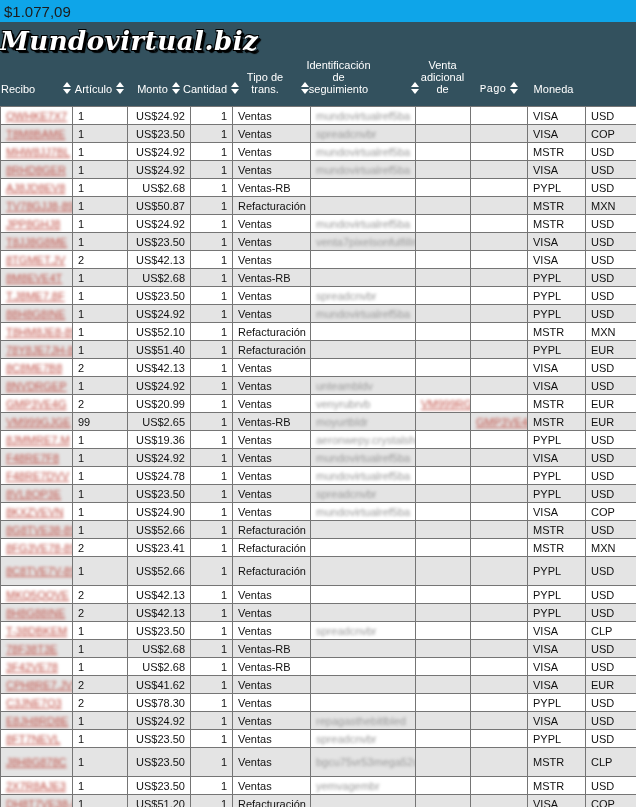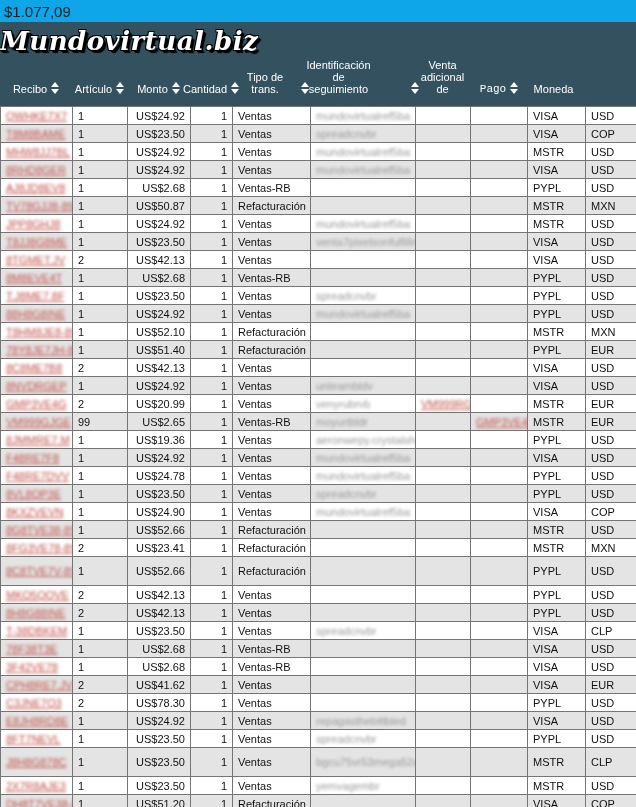--- a/index.html
+++ b/index.html
@@ -37,21 +37,21 @@
 </style>
 </head>
 <body>
 
 <div class="page">
   <div class="total-line top">$1.077,09</div>
 
   <div class="band">
     <div class="brand">Mundovirtual.biz</div>
     <div class="hrow" id="header-row">
-        <div class="hcell" style="width: 72px;">
+        <div class="hcell" style="width: 72px; justify-content: space-between;">
           <span class="lbl">Recibo</span>
           <span class="sort">
             <i class="up"></i>
             <i class="dn"></i>
           </span>
         </div>
         <div class="hcell" style="width: 55px;">
           <span class="lbl">Artículo</span>
           <span class="sort">
             <i class="up"></i>

